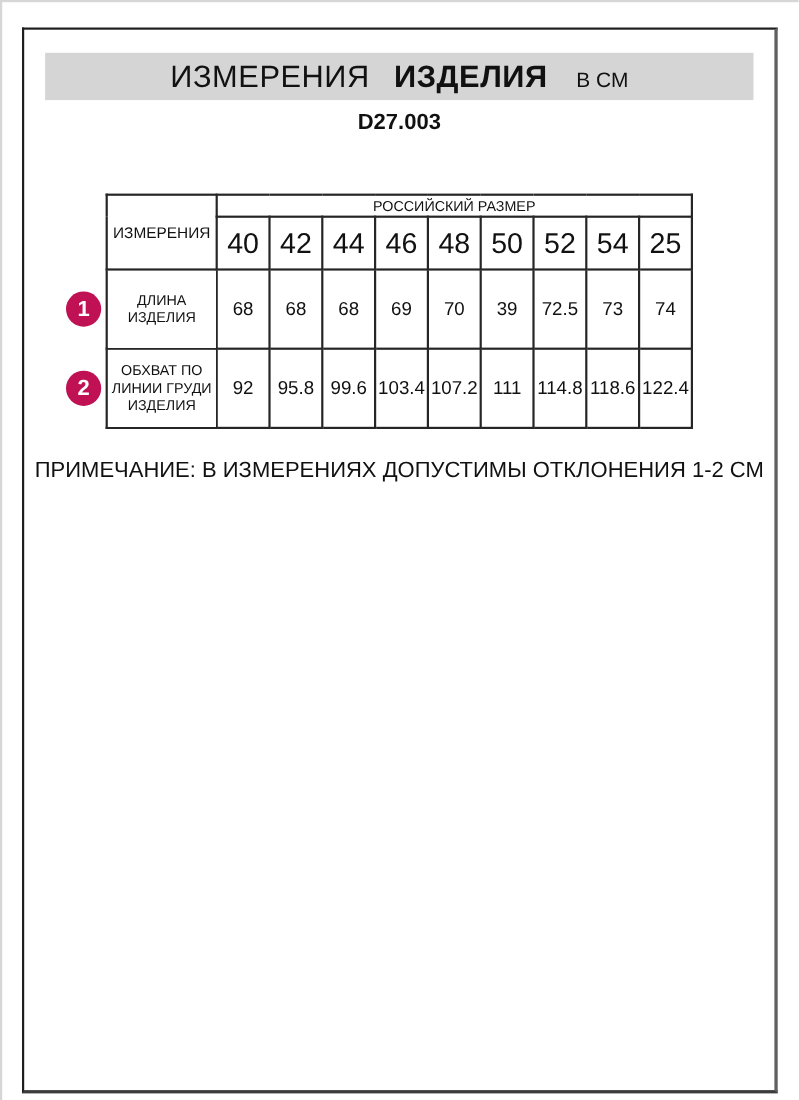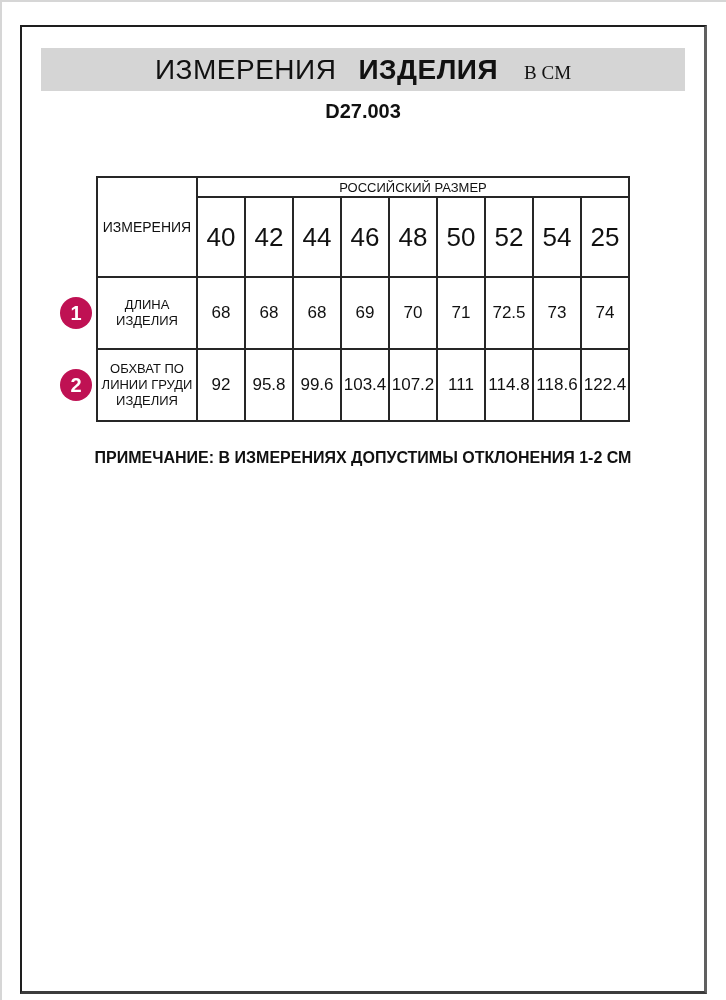--- a/index.html
+++ b/index.html
@@ -39,21 +39,21 @@
   .title-bar {
     height: 43px;
     margin: 21px 19px 0 19px;
     background: var(--bar-bg, #d5d5d5);
     text-align: center;
     line-height: 43px;
     white-space: nowrap;
   }
   .title-main    { font-size: 28px; letter-spacing: 0.5px; }
   .title-product { font-size: 28px; font-weight: bold; margin-left: 22px; letter-spacing: 0.5px; margin-top: 36px; }
-  .title-units   { font-size: 19px; margin-left: 26px; font-family: Liberation Serif, serif; }
+  .title-units   { font-size: 19px; margin-left: 26px; }
 
   .model-code {
     margin-top: 9px;
     text-align: center;
     font-size: 20px;
     font-weight: bold;
   }
 
   .description {
     width: 528px;
@@ -80,21 +80,21 @@
     border: 2px solid #262626;
     text-align: center;
     vertical-align: middle;
     padding: 0;
     font-weight: normal;
     background: #fff;
   }
   tr.group-row   { height: 20px; }
   .group-cell    { font-size: 13px; }
   .corner-cell   { font-size: 14px; }
-  tr.sizes-row   { height: 80px; }
+  tr.sizes-row   { height: 48px; }
   .size-cell     { font-size: 26px; font-weight: bold; }
   tbody tr       { height: 72px; }
   .label-cell {
     position: relative;
     font-size: 13px;
     line-height: 16px;
     padding: 0 2px;
   }
   .value-cell { font-size: 17px; }
 
@@ -109,22 +109,22 @@
     color: #ffffff;
     font-size: 20px;
     font-weight: bold;
     line-height: 32px;
     text-align: center;
   }
 
   .note {
     margin-top: 27px;
     text-align: center;
-    font-size: 16px;
-    font-weight: bold;
+    font-size: 20px;
+    font-weight: normal;
   }
 </style>
 </head>
 <body style="--marker-color: #bf1153; --bar-bg: #d5d5d5;">
 
 <div class="edge-top"></div>
 <div class="edge-left"></div>
 
 <div class="frame">
 
@@ -167,21 +167,21 @@
           </tr>
       </thead>
       <tbody id="table-body">
           <tr>
             <td class="label-cell"><span class="marker">1</span><span>ДЛИНА ИЗДЕЛИЯ</span></td>
             <td class="value-cell">68</td>
             <td class="value-cell">68</td>
             <td class="value-cell">68</td>
             <td class="value-cell">69</td>
             <td class="value-cell">70</td>
-            <td class="value-cell">71</td>
+            <td class="value-cell">39</td>
             <td class="value-cell">72.5</td>
             <td class="value-cell">73</td>
             <td class="value-cell">74</td>
           </tr>
           <tr>
             <td class="label-cell"><span class="marker">2</span><span>ОБХВАТ ПО ЛИНИИ ГРУДИ ИЗДЕЛИЯ</span></td>
             <td class="value-cell">92</td>
             <td class="value-cell">95.8</td>
             <td class="value-cell">99.6</td>
             <td class="value-cell">103.4</td>

